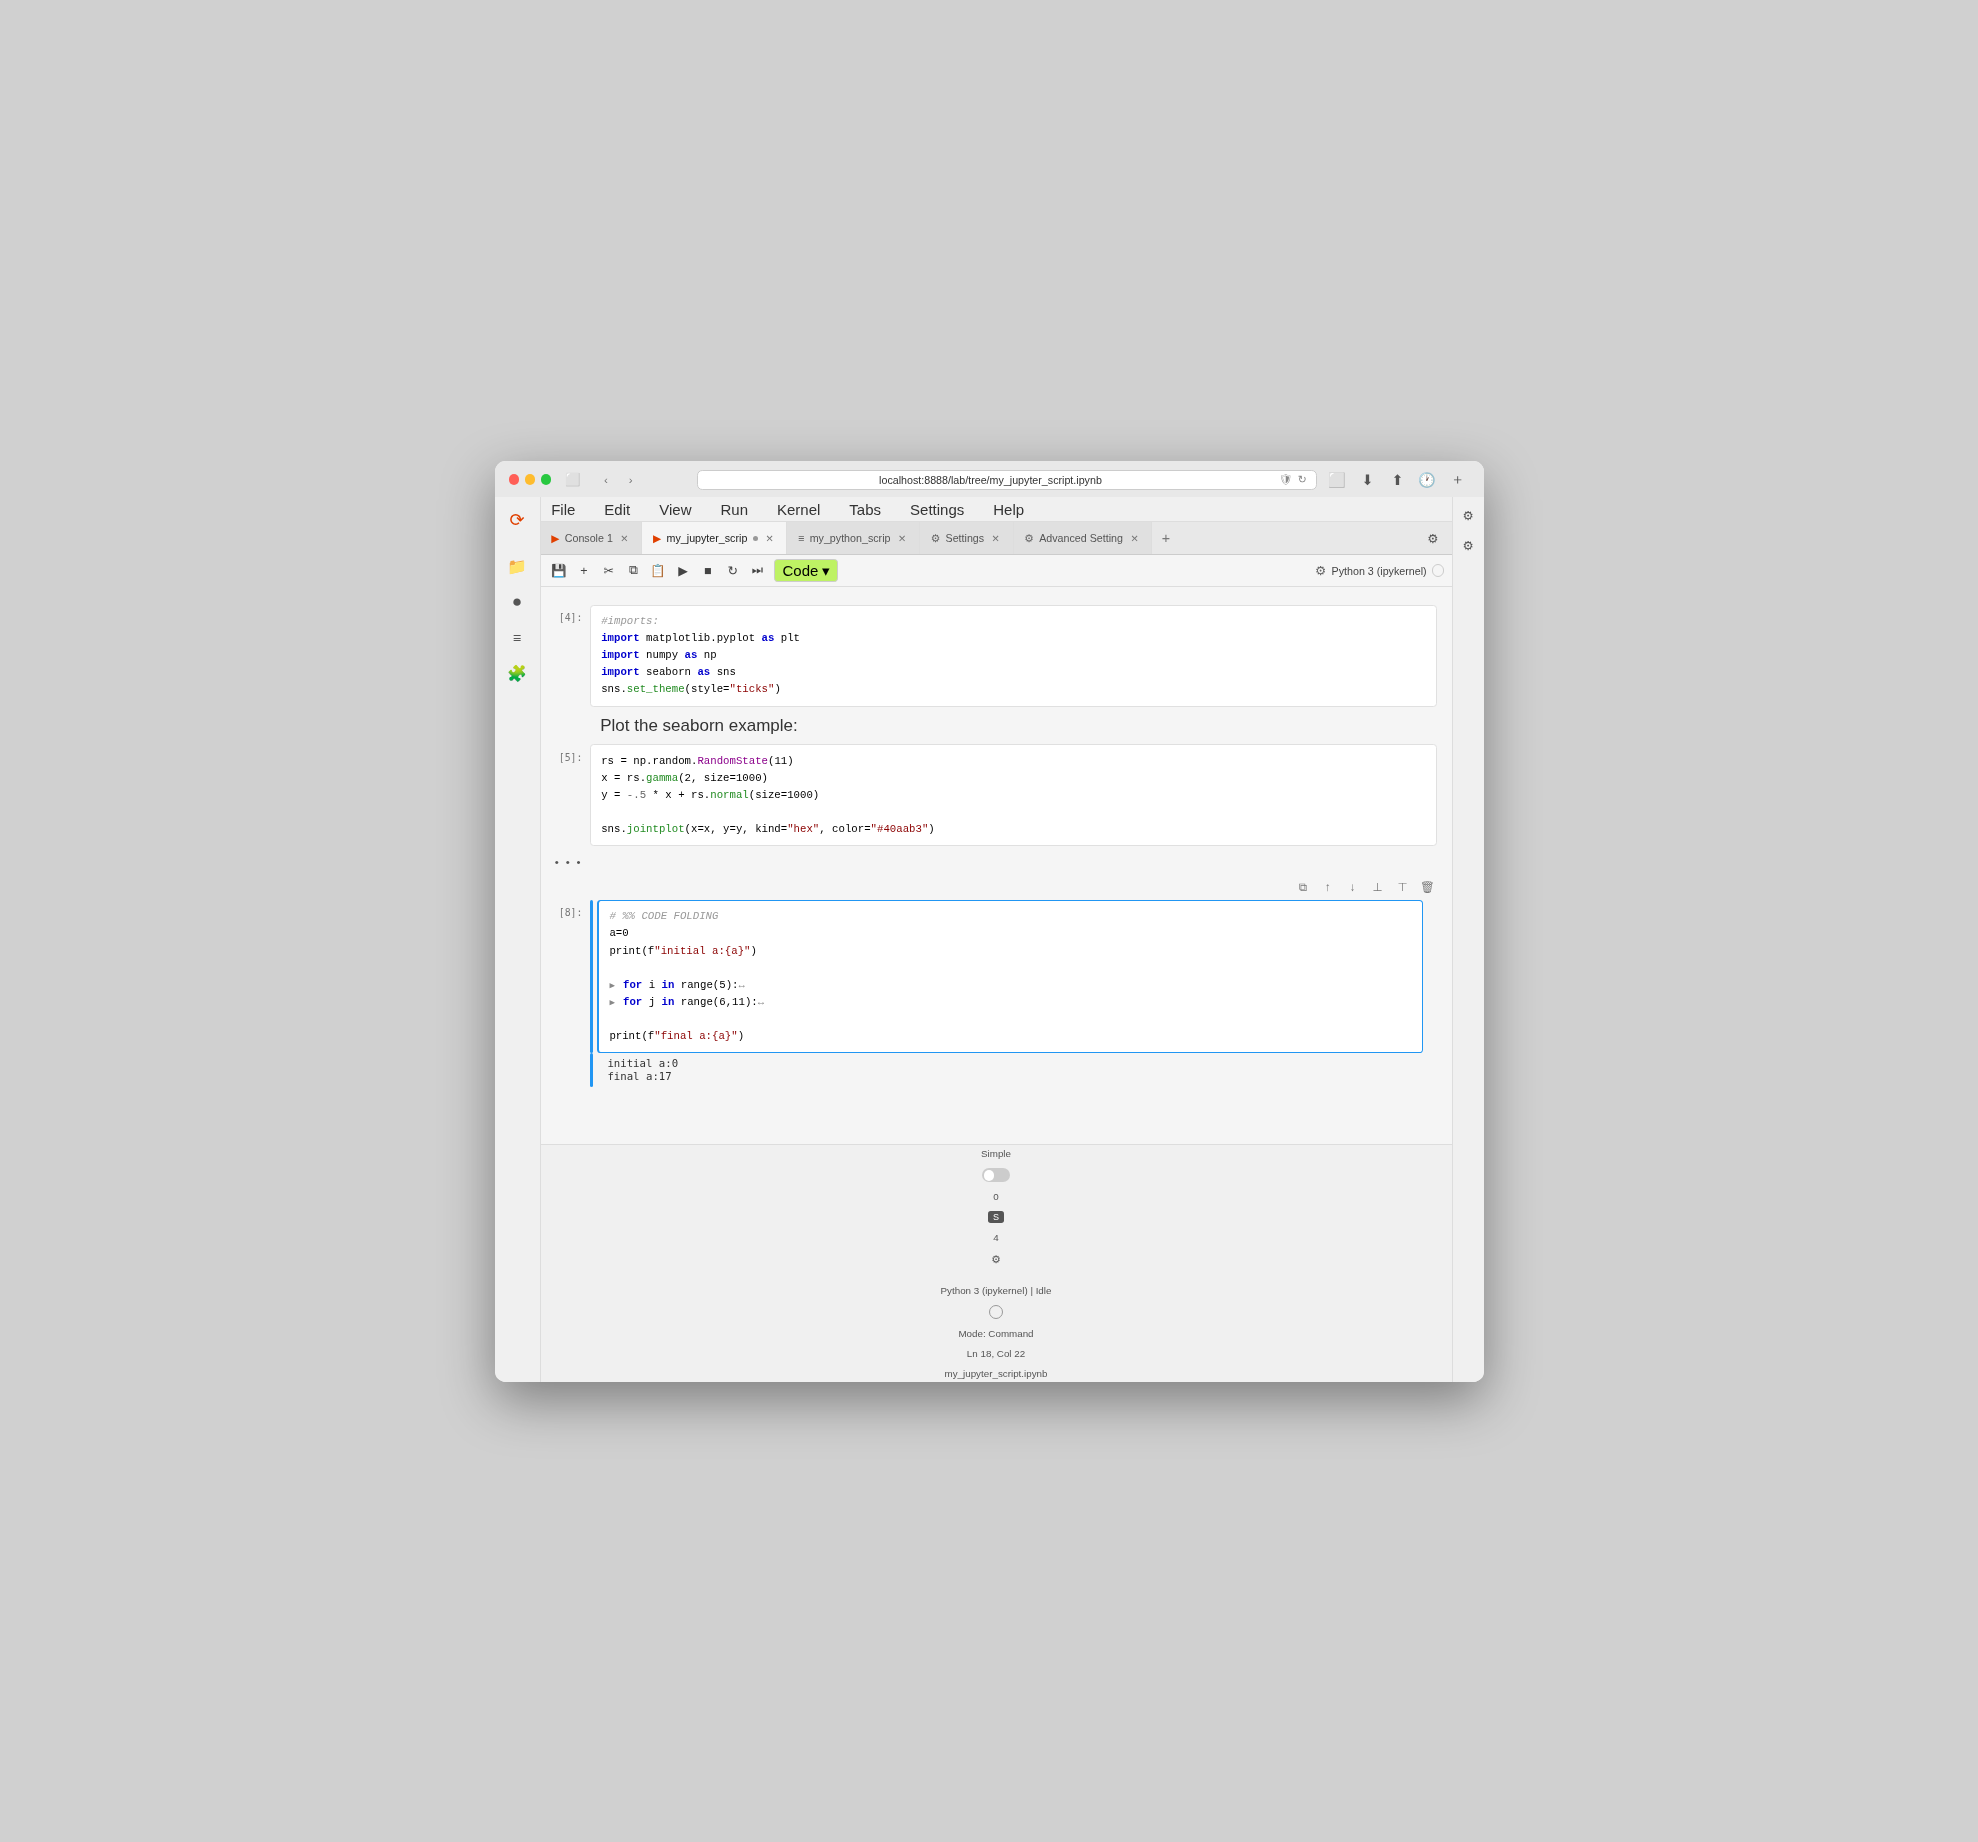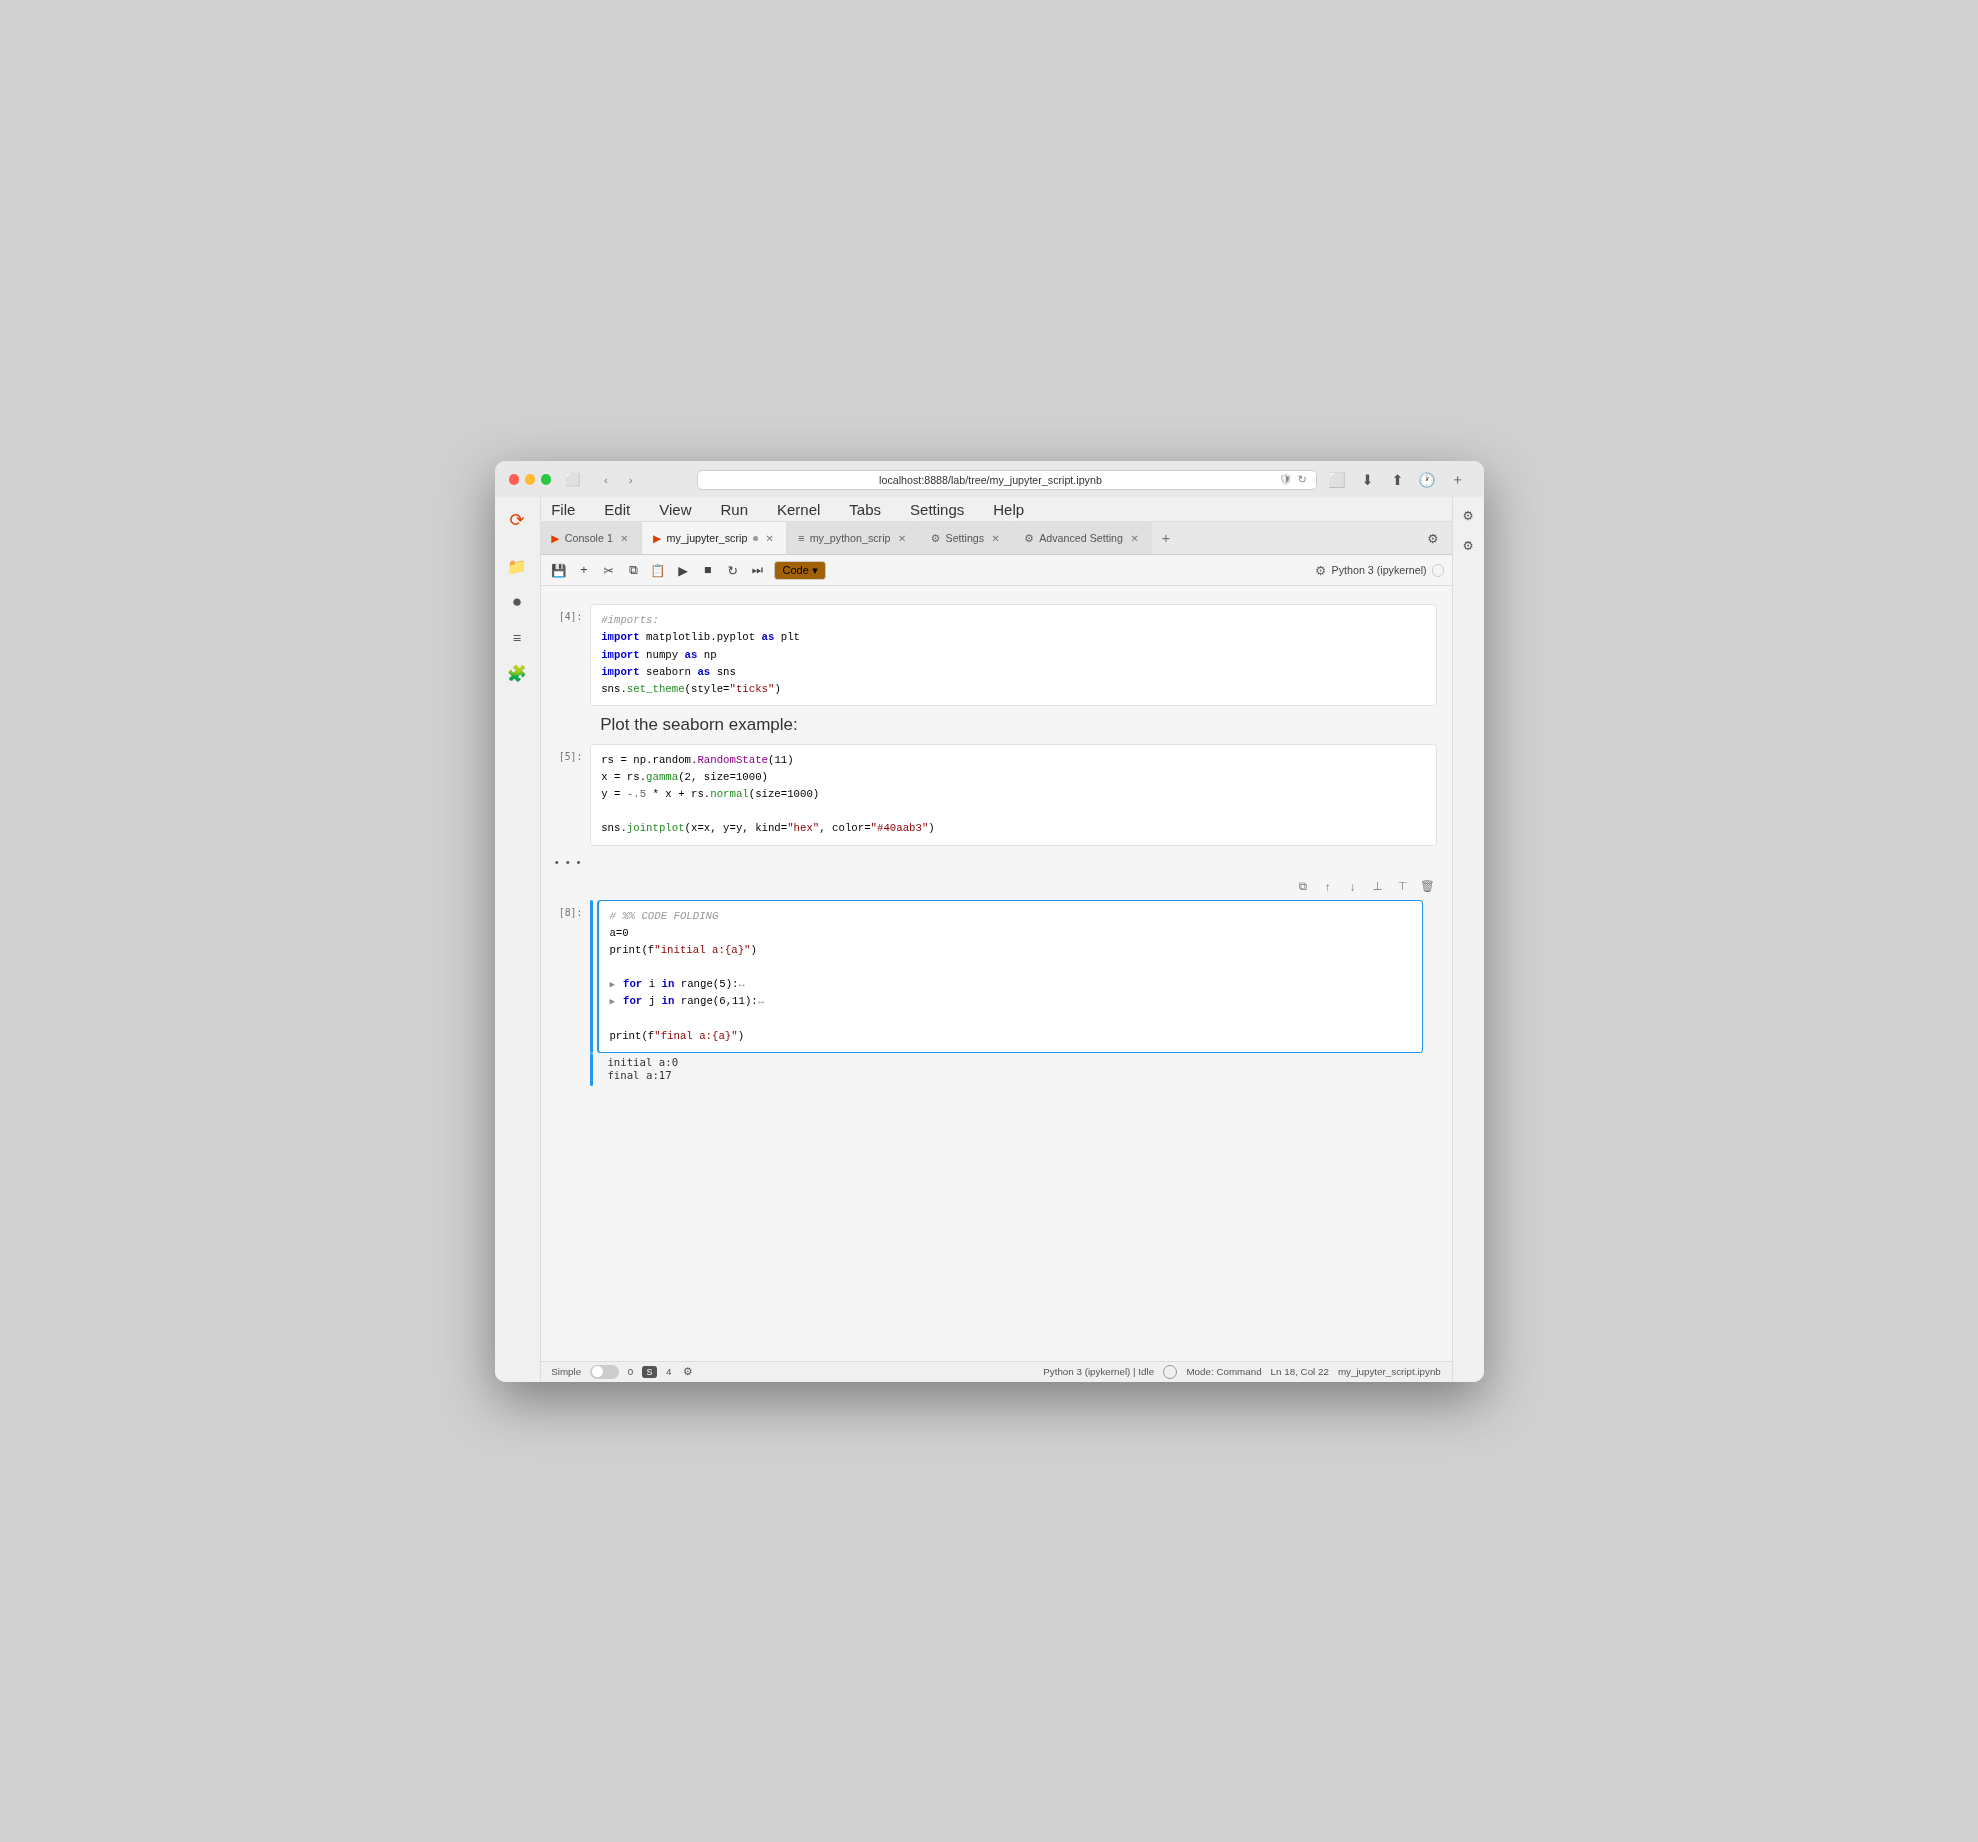--- a/index.html
+++ b/index.html
@@ -221,24 +221,24 @@
       border-radius: 3.6px;
       cursor: pointer;
       color: #444;
       font-size: 12.5px;
     }
     .cell-type-select {
       display: flex;
       align-items: center;
       gap: 3.6px;
       padding: 1.8px 7.1px;
-      background: #a16207;
+      background: #bef264;
       border: 0.9px solid #ccc;
       border-radius: 3.6px;
-      font-size: 11px;
+      font-size: 15px;
       cursor: pointer;
       margin-left: 3.6px;
     }
     .toolbar-right {
       margin-left: auto;
       display: flex;
       align-items: center;
       gap: 5.3px;
       font-size: 10.7px;
       color: #444;
@@ -342,20 +342,21 @@
     
     .status-bar {
       background: #f0f0f0;
       border-top: 0.9px solid #ddd;
       padding: 2.7px 10.7px;
       display: flex;
       align-items: center;
       gap: 9px;
       font-size: 9.8px;
       color: #555;
+      flex-direction: column;
     }
     .toggle-switch {
       width: 28.5px;
       height: 14.3px;
       background: #ccc;
       border-radius: 7.1px;
       position: relative;
       cursor: pointer;
     }
     .toggle-switch::after {

